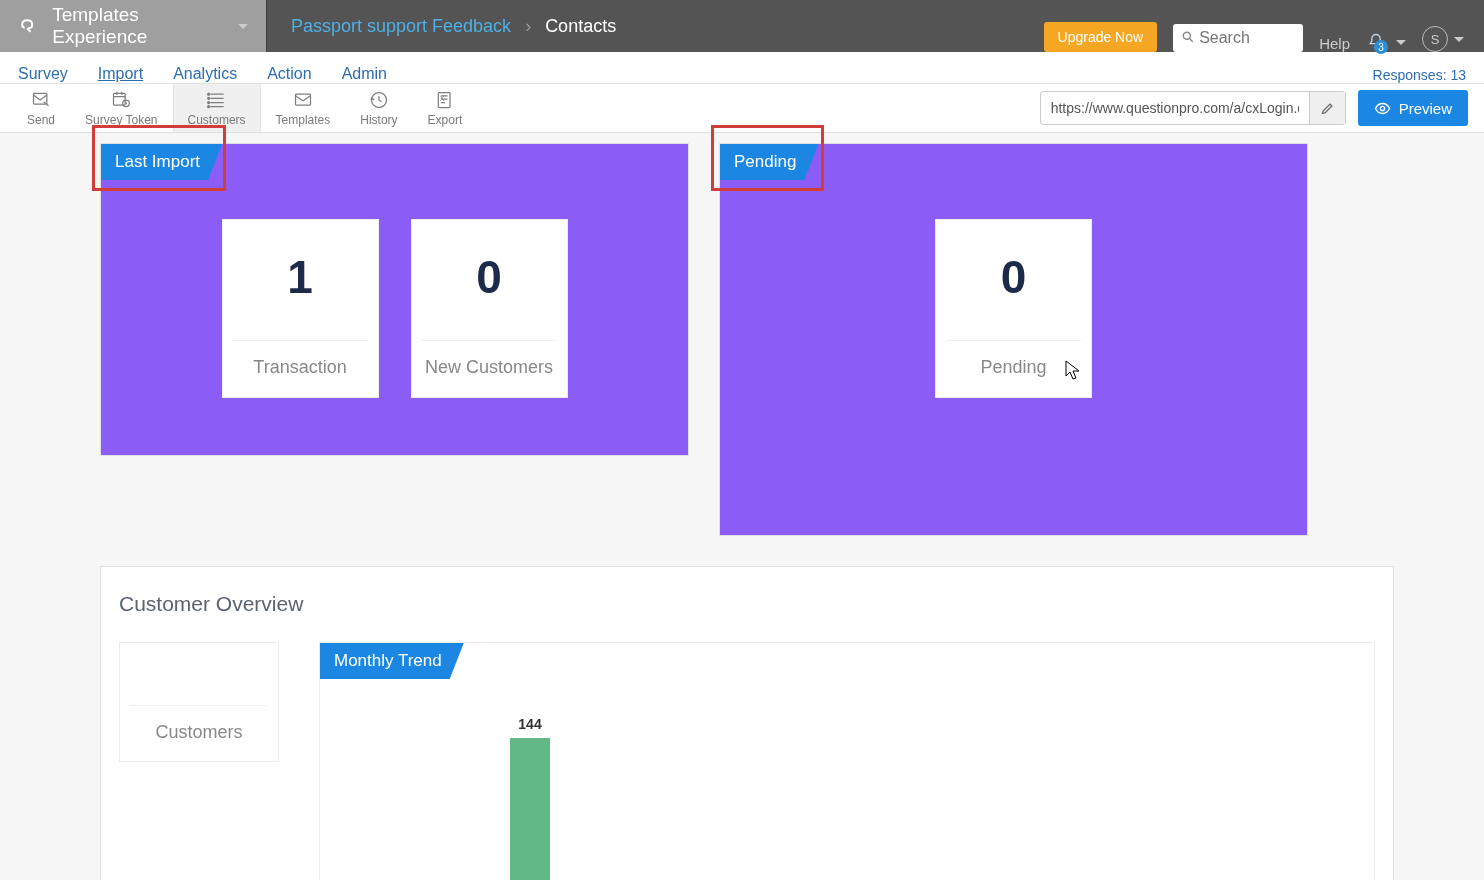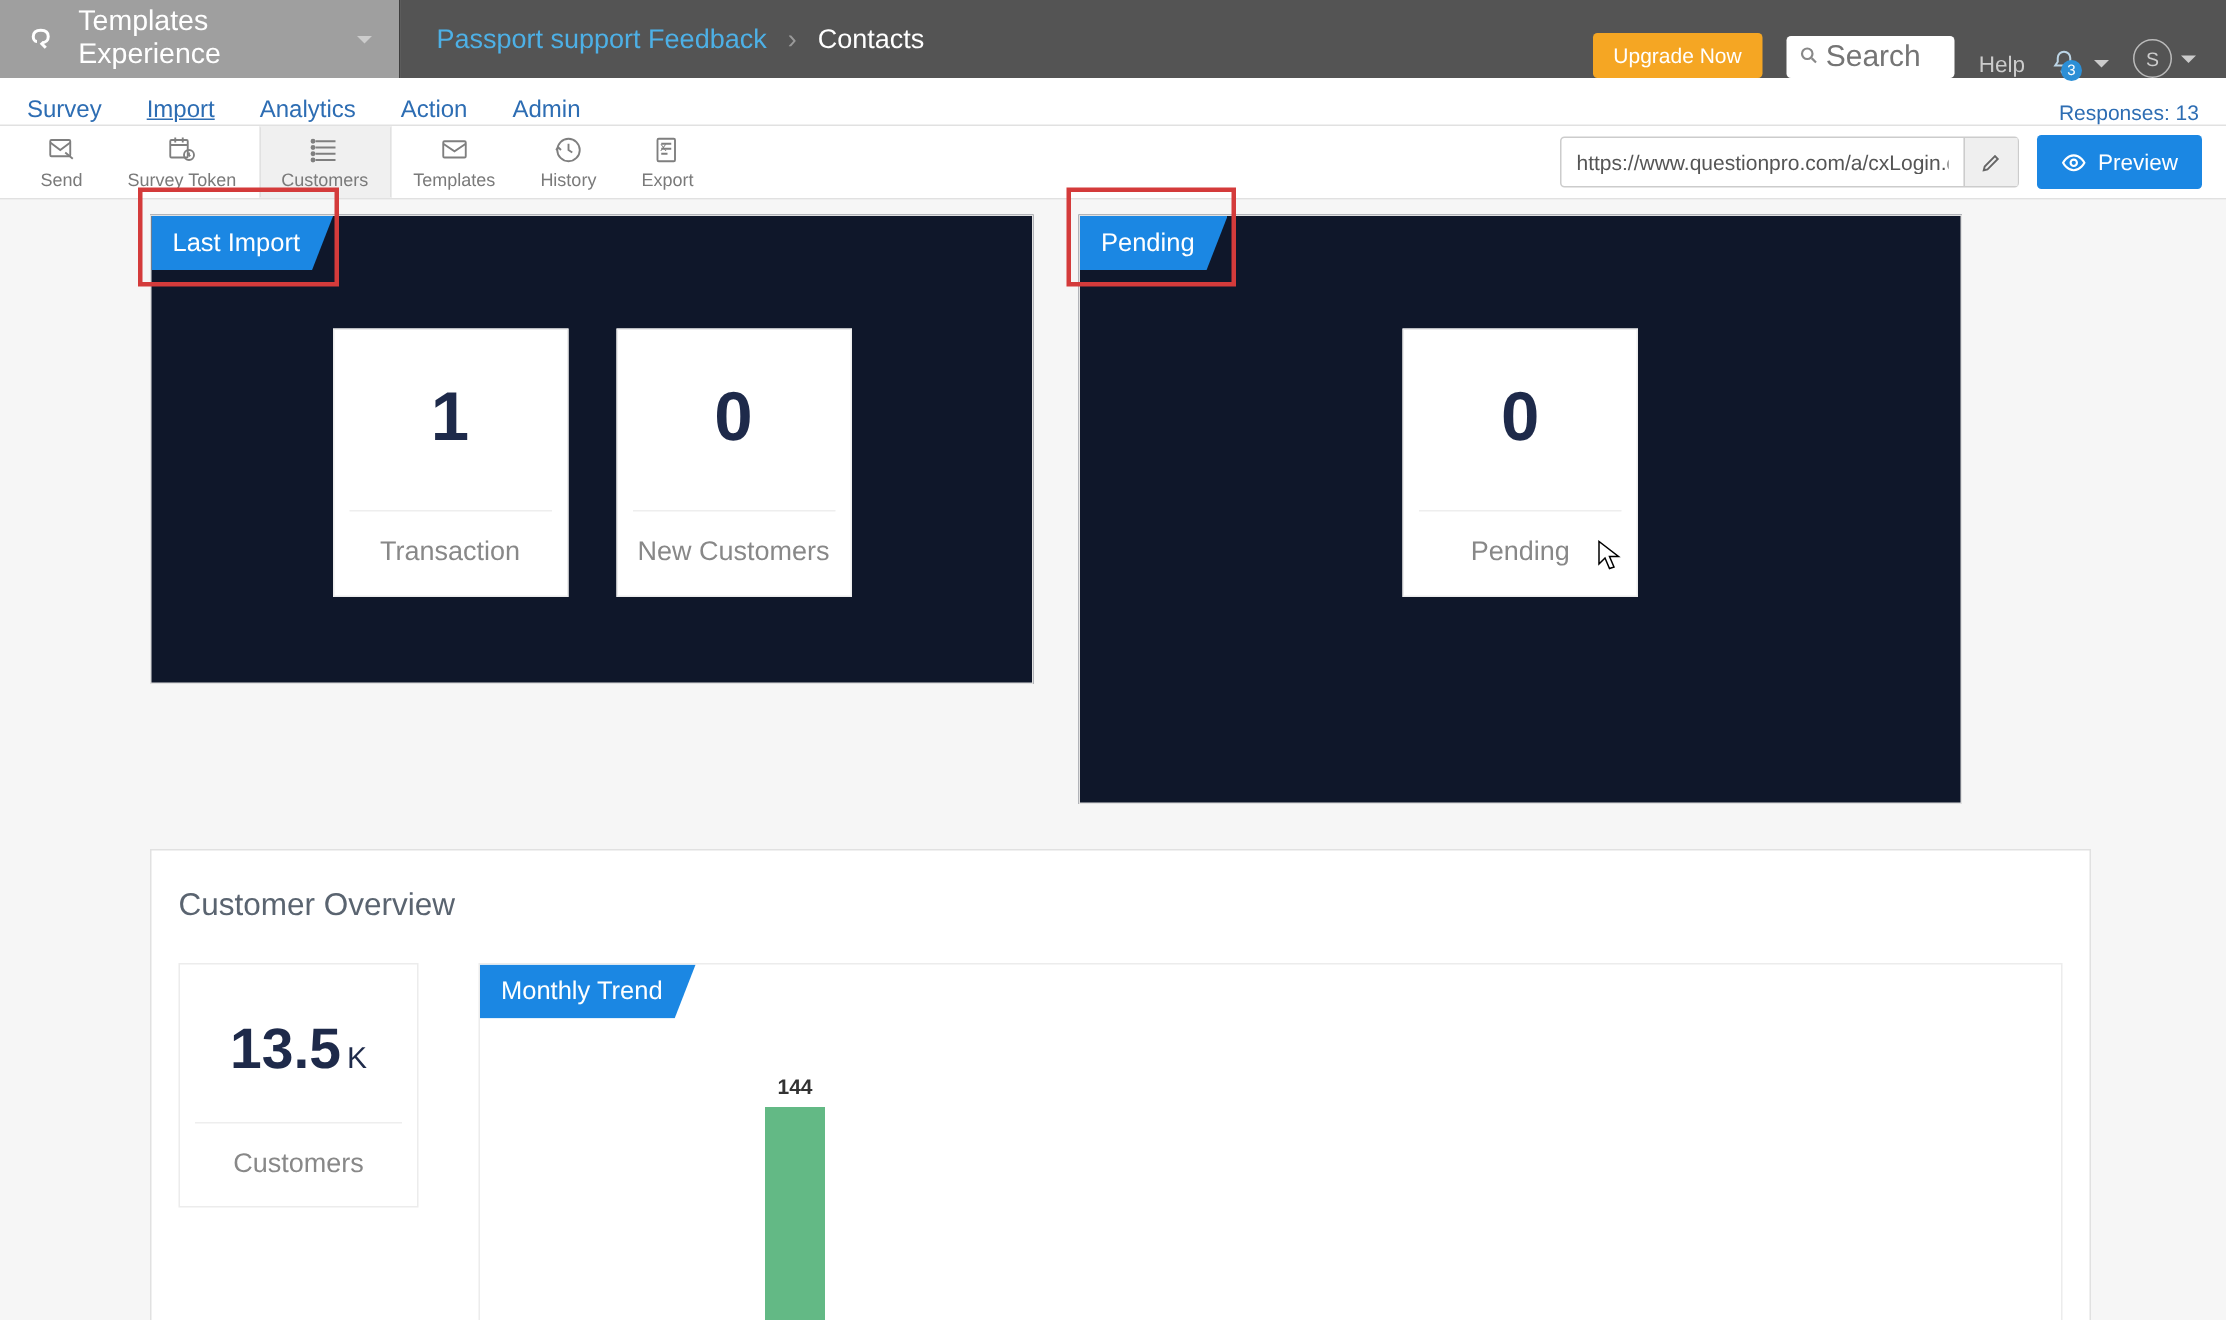--- a/index.html
+++ b/index.html
@@ -26,21 +26,21 @@
   .brand .logo{width:22px;height:22px;color:#fff;display:flex;align-items:center;justify-content:center}
   .brand-label{font-size:19px;color:#fff}
   .brand .caret{margin-left:auto}
   .crumbs{display:flex;align-items:center;padding:0 24px;font-size:18px;color:#d9d9d9}
   .crumbs a{color:#4db0e6;text-decoration:none}
   .crumbs .sep{margin:0 14px;color:#9a9a9a}
   .topright{margin-left:auto;display:flex;align-items:flex-end;gap:16px;padding-right:20px}
   .btn-upgrade{background:var(--orange);color:#fff;border:none;padding:7px 14px;border-radius:3px;font-size:14px;cursor:pointer}
   .searchwrap{position:relative}
   .searchwrap .sicon{position:absolute;left:8px;top:6px;color:#777}
-  .searchwrap input{width:112px;height:28px;border-radius:3px;border:none;padding:4px 8px 4px 26px;font-size:20px;color:#ef4444}
+  .searchwrap input{width:130px;height:28px;border-radius:3px;border:none;padding:4px 8px 4px 26px;font-size:16px;color:#ef4444}
   .help{color:#ccc;font-size:15px;cursor:pointer}
   .bellwrap{position:relative;cursor:pointer;color:#bcd5e6;display:flex;align-items:center;gap:4px}
   .bellwrap .badge{position:absolute;left:8px;bottom:-2px;background:#2c8fd6;color:#fff;border-radius:50%;width:14px;height:14px;font-size:10px;display:flex;align-items:center;justify-content:center}
   .avatar{width:26px;height:26px;border:1.5px solid #bbb;border-radius:50%;display:flex;align-items:center;justify-content:center;color:#ccc;font-size:13px}
   .caret{width:0;height:0;border-left:5px solid transparent;border-right:5px solid transparent;border-top:5px solid #ccc}
   svg{display:block}
   
   .primarynav{height:32px;background:#fff;border-bottom:1px solid var(--border);display:flex;align-items:flex-end;padding:0 18px;gap:30px}
   .primarynav a{color:var(--link);font-size:16px;text-decoration:none;cursor:pointer}
   .primarynav a.active{text-decoration:underline;}
@@ -51,21 +51,21 @@
   .tbtn.active{background:#f0f0f0;border-left:1px solid var(--border);border-right:1px solid var(--border)}
   .tbtn svg{color:#7f7f7f}
   .toolbar .right{margin-left:auto;display:flex;align-items:center;gap:12px;padding:7px 4px}
   .urlbox{display:flex;align-items:center;border:1px solid #ccc;border-radius:3px;height:34px;width:306px;background:#fff}
   .urlbox input{flex:1;border:none;padding:6px 10px;font-size:14px;color:#555;background:transparent;outline:none}
   .urlbox .edit{width:36px;height:100%;display:flex;align-items:center;justify-content:center;background:#efefef;border-left:1px solid #ccc;cursor:pointer}
   .btn-preview{background:var(--blue);color:#fff;border:none;height:36px;padding:0 16px;border-radius:3px;font-size:15px;cursor:pointer;display:flex;align-items:center;gap:8px}
   
   .page{padding:10px 90px 0 100px;}
   .row{display:flex;gap:30px;align-items:flex-start}
-  .panel{background:#0f172a;border:1px solid var(--border);position:relative}
+  .panel{background:#8b5cf6;border:1px solid var(--border);position:relative}
   .panel.p1{width:589px;height:313px}
   .panel.p2{width:589px;height:393px}
   .tag{position:absolute;left:0;top:0;background:var(--blue);color:#fff;height:36px;display:flex;align-items:center;padding:0 22px 0 14px;font-size:17px;clip-path:polygon(0 0,100% 0,calc(100% - 14px) 100%,0 100%)}
   .redbox{position:absolute;border:3px solid var(--red);pointer-events:none}
   .rb1{left:-9px;top:-19px;width:134px;height:66px}
   .rb2{left:-9px;top:-19px;width:113px;height:66px}
   .statcards{position:absolute;top:75px;left:0;right:0;display:flex;justify-content:center;gap:32px}
   .statcard{width:157px;border:1px solid #ececec;background:#fff;text-align:center;padding:30px 10px 18px}
   .statnum{font-size:46px;font-weight:600;color:var(--darknavy)}
   .statlabel{font-size:18px;color:#888;margin-top:36px;border-top:1px solid #eee;padding-top:14px;line-height:1.35}
@@ -240,23 +240,20 @@
       <svg class="cursor" width="16" height="20" viewBox="0 0 16 20" style="left:345px;top:216px">
         <path d="M1 1l0 15 4-4 3 7 3-1-3-7 6 0z" fill="#fff" stroke="#000" stroke-width="1"></path>
       </svg>
     </div>
   </div>
 
   <div class="overview">
     <div class="ov-title">Customer Overview</div>
     <div class="ov-body">
       <div class="custcard">
-        <div class="custnum">
-          <span>13.5</span><span class="unit">K</span>
-        </div>
         <div class="custlabel">Customers</div>
       </div>
       <div class="chartpanel">
         <div class="tag">Monthly Trend</div>
         <div class="chartarea" id="chartarea">
             <div class="bar" style="left: 190px; height: 153px;"></div>
             <div class="barlabel" style="left: 210px; bottom: 159px;">144</div>
           </div>
       </div>
     </div>

